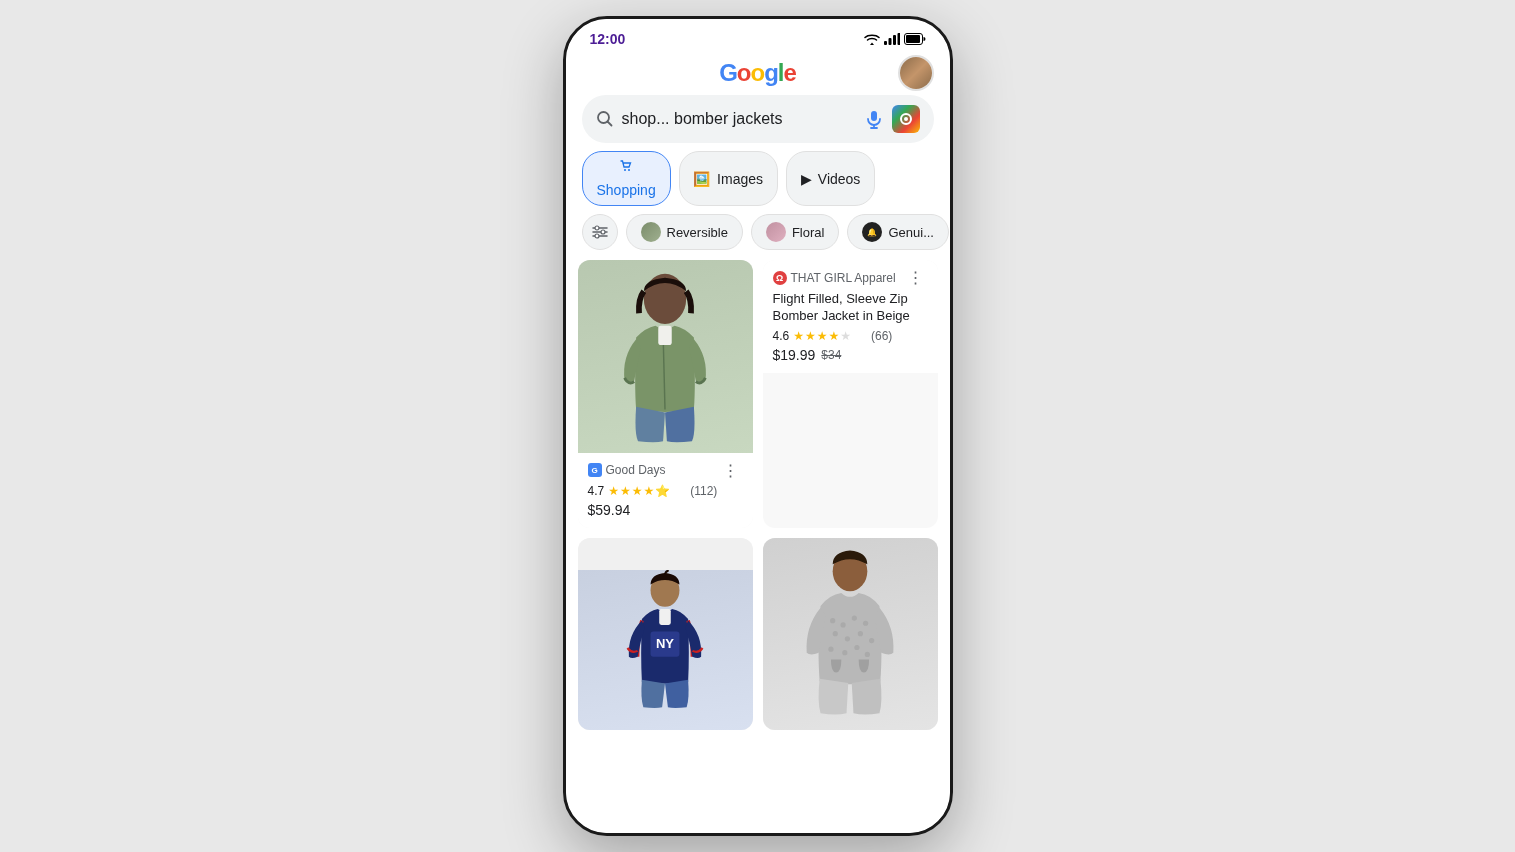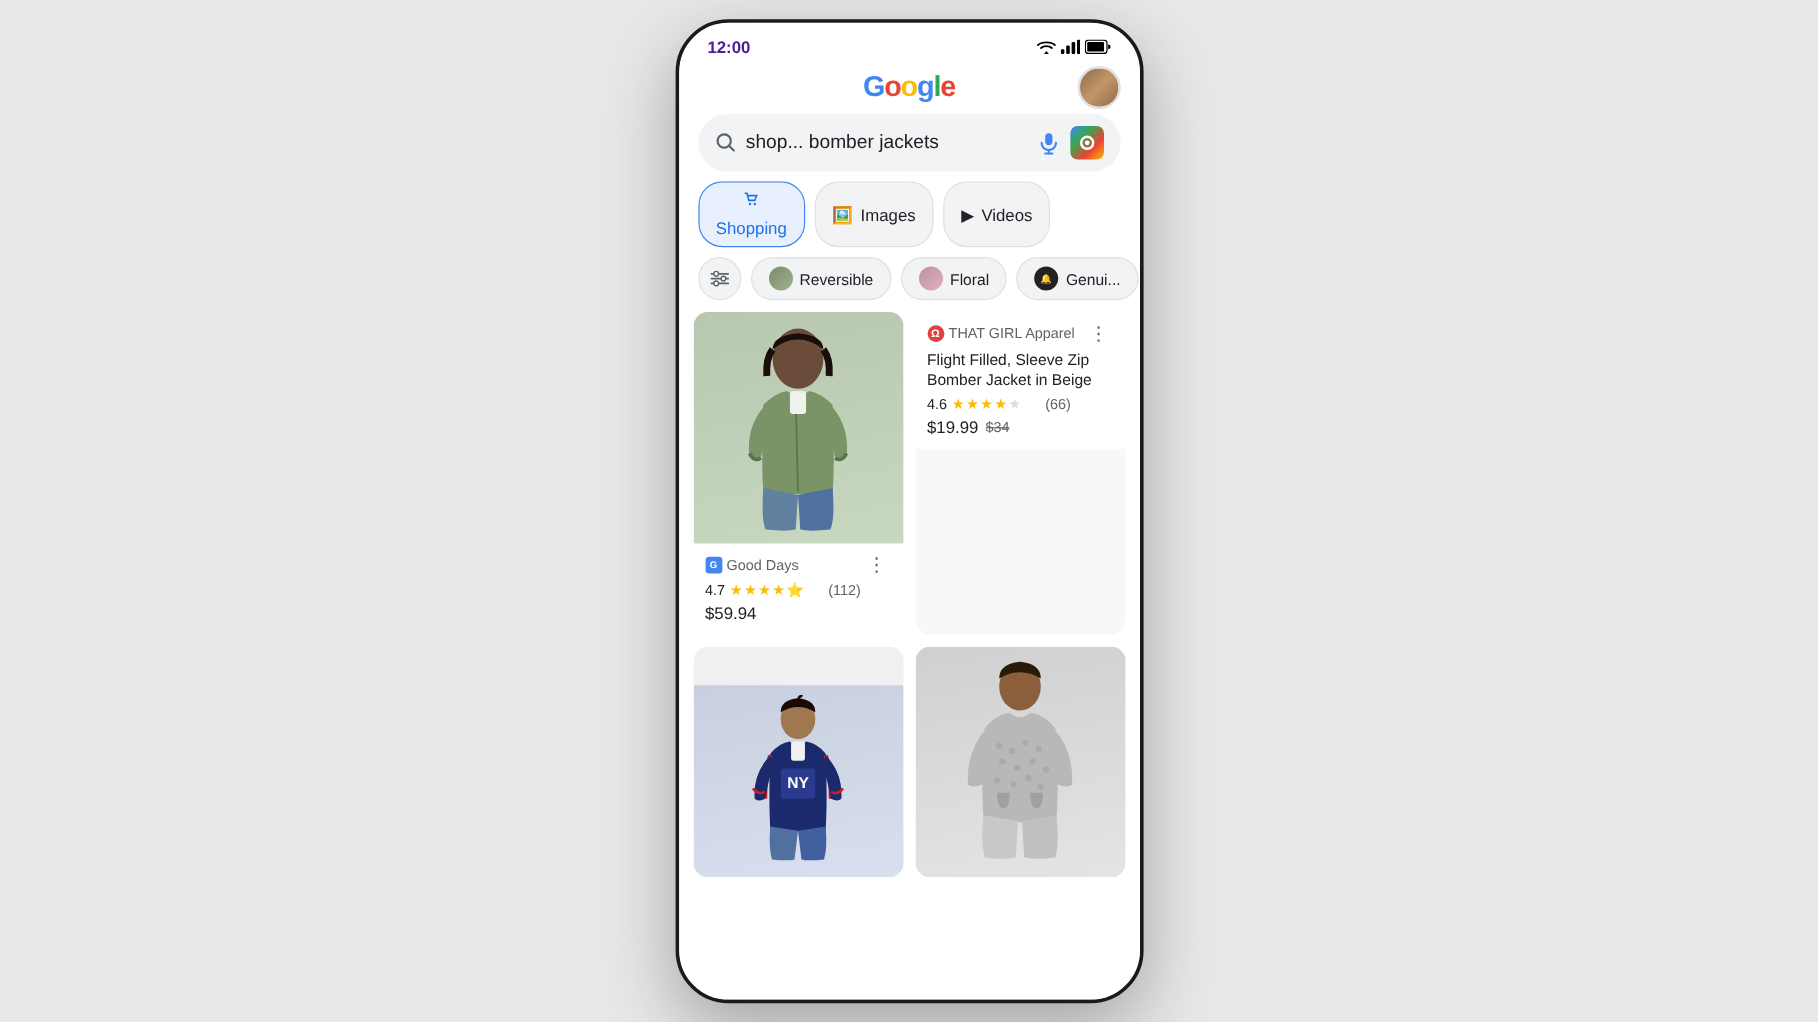--- a/index.html
+++ b/index.html
@@ -382,21 +382,20 @@
       display: flex;
       align-items: center;
       justify-content: center;
     }
 
     .figure-blue {
       position: absolute;
       top: 0; left: 0; right: 0; bottom: 0;
       background: linear-gradient(170deg, #c8d0e0 0%, #d8e0f0 100%);
       display: flex;
-      align-items: center;
       justify-content: center;
       margin-top: 32px;
     }
 
     .figure-gray {
       position: absolute;
       top: 0; left: 0; right: 0; bottom: 0;
       background: linear-gradient(170deg, #d0d0d0 0%, #e4e4e4 100%);
       display: flex;
       align-items: center;

